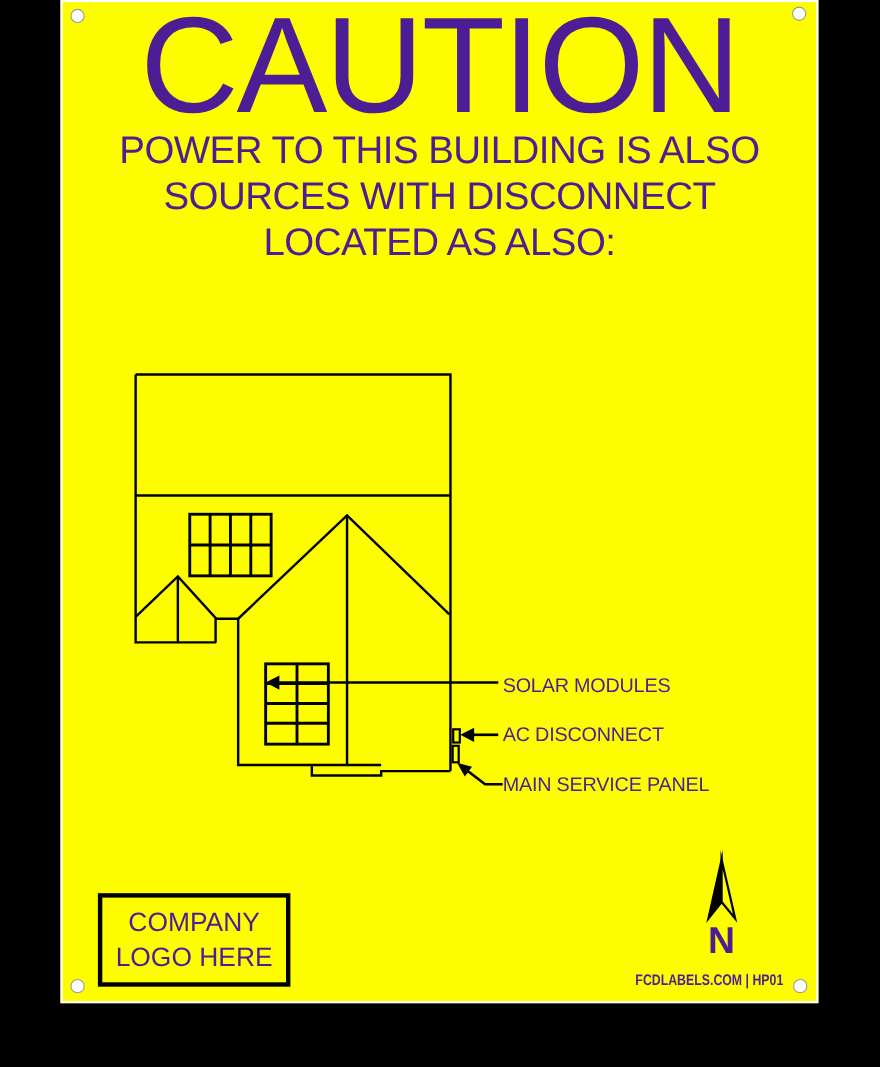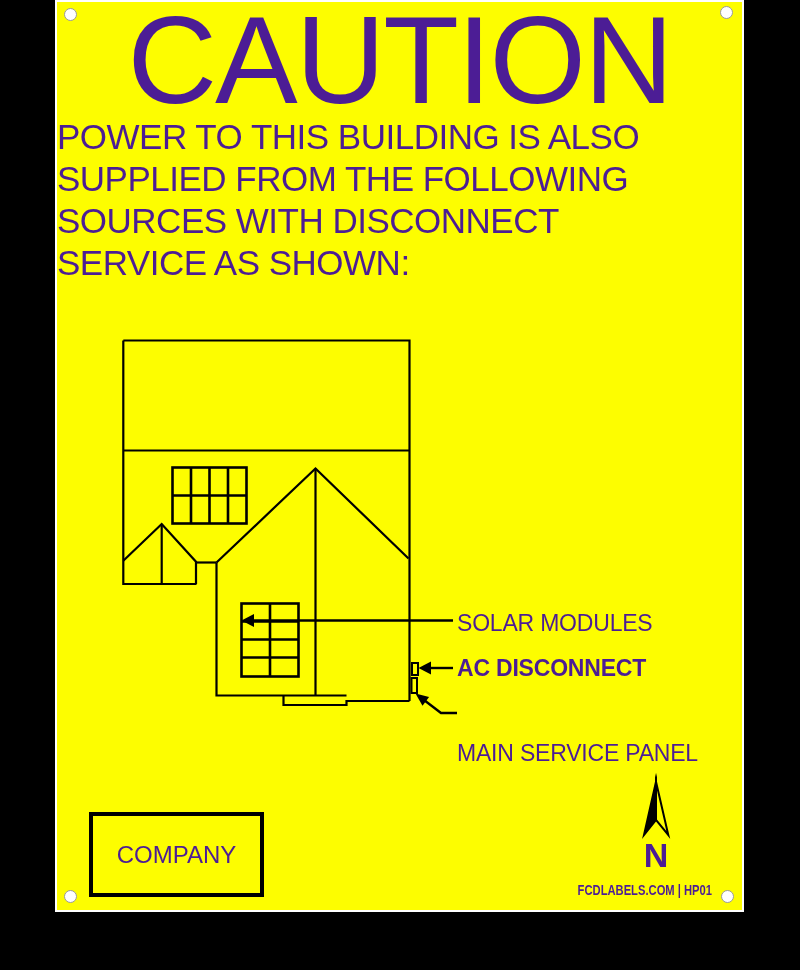--- a/index.html
+++ b/index.html
@@ -17,31 +17,31 @@
   }
   .hole.tl{left:7px;top:6px;}
   .hole.tr{left:663px;top:4px;}
   .hole.bl{left:7px;top:888px;}
   .hole.br{left:664px;top:888px;}
   .title{
     position:absolute;top:-4px;left:0;right:0;text-align:center;
     font-size:124px;line-height:1;letter-spacing:-2px;white-space:nowrap;
   }
   .subtitle{
-    position:absolute;top:114px;left:0;right:0;text-align:left;
+    position:absolute;top:114px;left:0;right:0;text-align:center;
     font-size:35px;line-height:42px;letter-spacing:-0.5px;
   }
   .diagram-svg{position:absolute;left:0;top:0;width:685px;height:908px;}
   .callout{
-    position:absolute;left:400px;font-size:23px;line-height:26px;
+    position:absolute;left:400px;font-size:18px;line-height:26px;
     letter-spacing:-0.2px;white-space:nowrap;
   }
   .callout.solar{top:608px;}
-  .callout.ac{top:653px;font-weight:bold;}
-  .callout.msp{top:738px;}
+  .callout.ac{top:653px;}
+  .callout.msp{top:698px;}
   .compass-n{
     position:absolute;left:569px;top:836px;width:60px;text-align:center;
     font-size:34px;font-weight:700;line-height:1;
   }
   .logo-box{
     position:absolute;left:32px;top:810px;width:175px;height:85px;
     border:4px solid #000;box-sizing:border-box;
     display:flex;flex-direction:column;align-items:center;justify-content:center;
     font-size:24px;line-height:32px;text-align:left;white-space:nowrap;
   }
@@ -58,23 +58,22 @@
 
     <div class="hole tl"></div>
     <div class="hole tr"></div>
     <div class="hole bl"></div>
     <div class="hole br"></div>
 
     <div class="title">CAUTION</div>
 
     <div class="subtitle">
       <div>POWER TO THIS BUILDING IS ALSO</div>
-      <div>SUPPLIED FROM THE FOLLOWING</div>
       <div>SOURCES WITH DISCONNECT</div>
-      <div>SERVICE AS SHOWN:</div>
+      <div>LOCATED AS ALSO:</div>
     </div>
 
     <svg class="diagram-svg" viewBox="0 0 685 908">
 
       <g stroke="#000" stroke-width="2.2" fill="none">
         <path d="M66.3 338.5 H352.5 V699"></path>
         <path d="M66.3 338.5 V582 H139.5"></path>
         <path d="M66.3 448.5 H352.5"></path>
         <path d="M66.3 558.7 L104.7 522 L139 559.7 V582"></path>
         <path d="M104.7 522 V582"></path>
@@ -118,18 +117,19 @@
     </svg>
 
     <div class="callout solar">SOLAR MODULES</div>
     <div class="callout ac">AC DISCONNECT</div>
     <div class="callout msp">MAIN SERVICE PANEL</div>
 
     <div class="compass-n">N</div>
 
     <div class="logo-box">
       <div>COMPANY</div>
+      <div>LOGO HERE</div>
     </div>
 
     <div class="footer-text">FCDLABELS.COM | HP01</div>
 
   </div>
 </div>
 
 </body></html>

